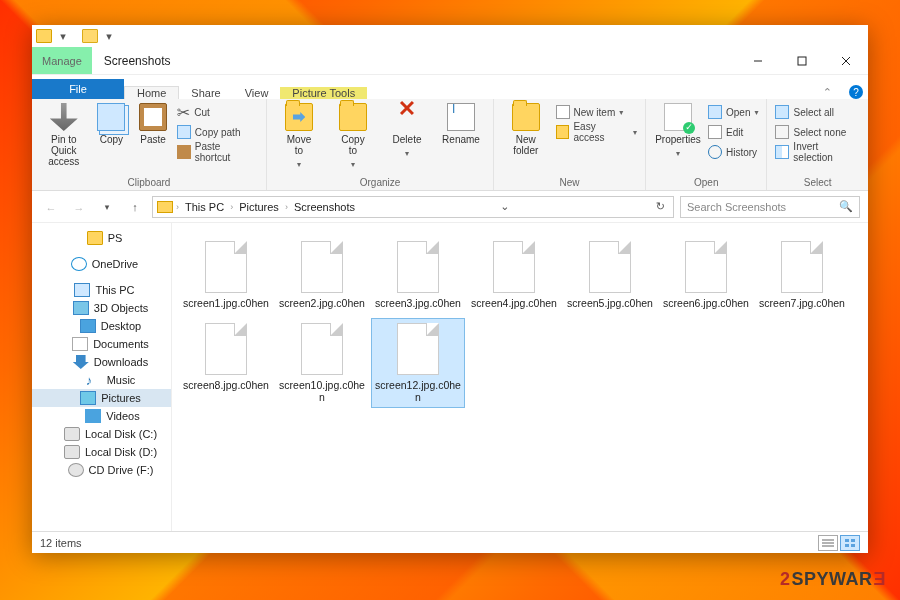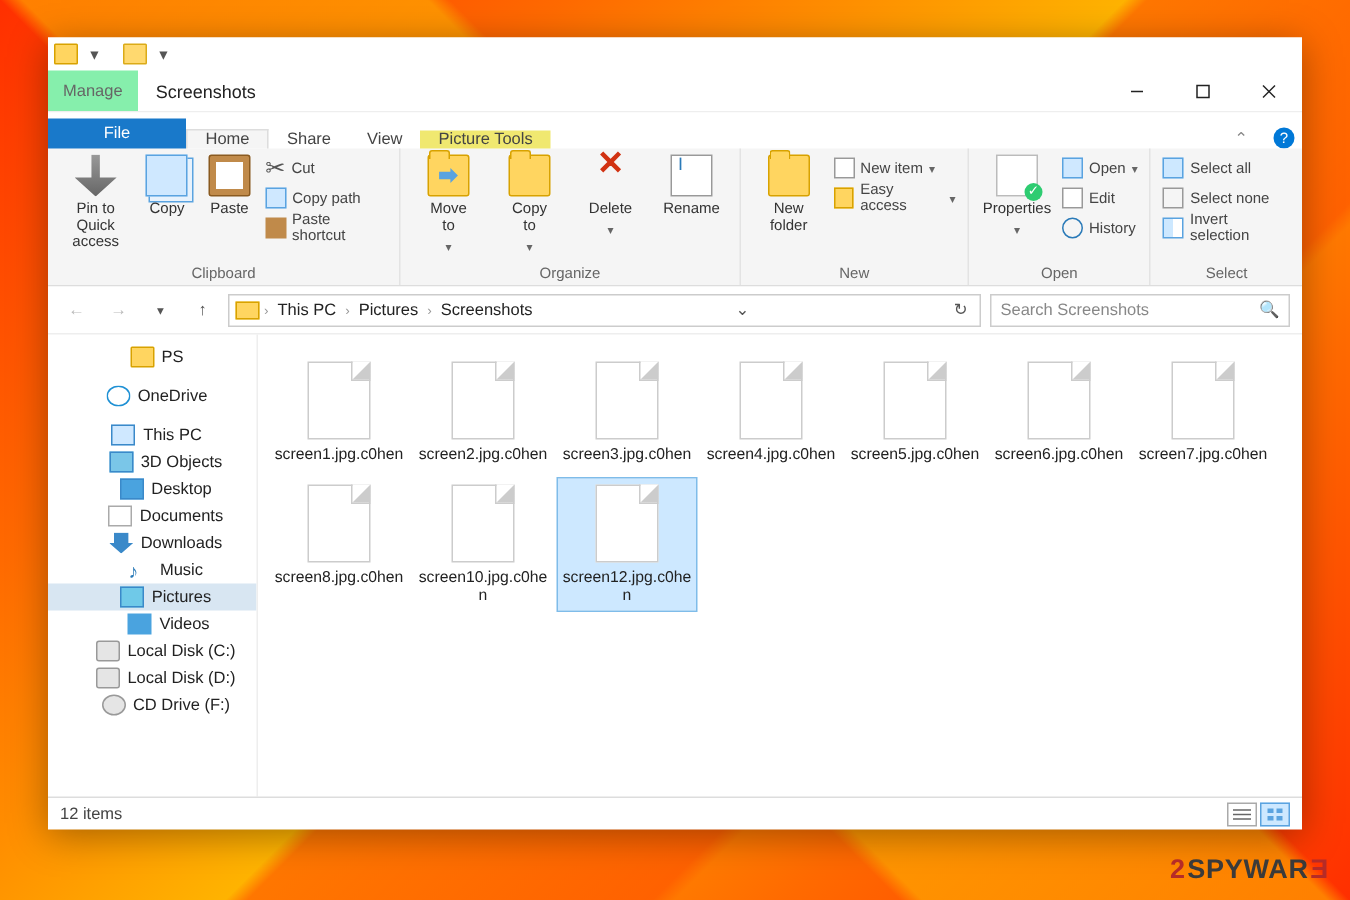--- a/index.html
+++ b/index.html
@@ -55,21 +55,21 @@
   .chev { font-size:8px; color:#666; }
   
   .addr { height:32px; display:flex; align-items:center; gap:6px; padding:0 8px; background:#fff; border-bottom:1px solid #eee; }
   .navbtn { width:22px; height:22px; display:flex; align-items:center; justify-content:center; color:#555; border-radius:2px; }
   .navbtn.dis { color:#bbb; }
   .pathbox { flex:1; height:22px; border:1px solid #ccc; display:flex; align-items:center; padding:0 4px; gap:2px; font-size:11px; }
   .pathbox .folder-ic { width:16px; height:12px; background:#ffd560; border:1px solid #d8a200; }
   .crumb { padding:0 3px; }
   .crumb-sep { color:#999; font-size:9px; padding:0 1px; }
   .pathbox .refresh { margin-left:auto; padding:0 4px; color:#555; }
-  .searchbox { width:200px; height:22px; border:1px solid #ccc; display:flex; align-items:center; padding:0 6px; color:#888; font-size:11px; }
+  .searchbox { width:180px; height:22px; border:1px solid #ccc; display:flex; align-items:center; padding:0 6px; color:#888; font-size:11px; }
   .searchbox .sic { margin-left:auto; color:#777; }
   
   .body { flex:1; display:flex; min-height:0; }
   .tree { width:140px; border-right:1px solid #eee; padding:6px 0; overflow:hidden; }
   .tnode { display:flex; align-items:center; gap:5px; padding:2px 6px 2px 12px; font-size:11px; color:#222;justify-content:center; }
   .tnode.sel { background:#d8e6f2; }
   .tnode .tic { width:16px; height:14px; flex:none; }
   .tic.fld { background:#ffd560; border:1px solid #d8a200; border-radius:1px; }
   .tic.cloud { background:#fff; border-radius:50%; box-shadow:0 0 0 1px #1e90d4 inset; position:relative; }
   .tic.pc { background:#cfe8ff; border:1px solid #3a89c9; }

